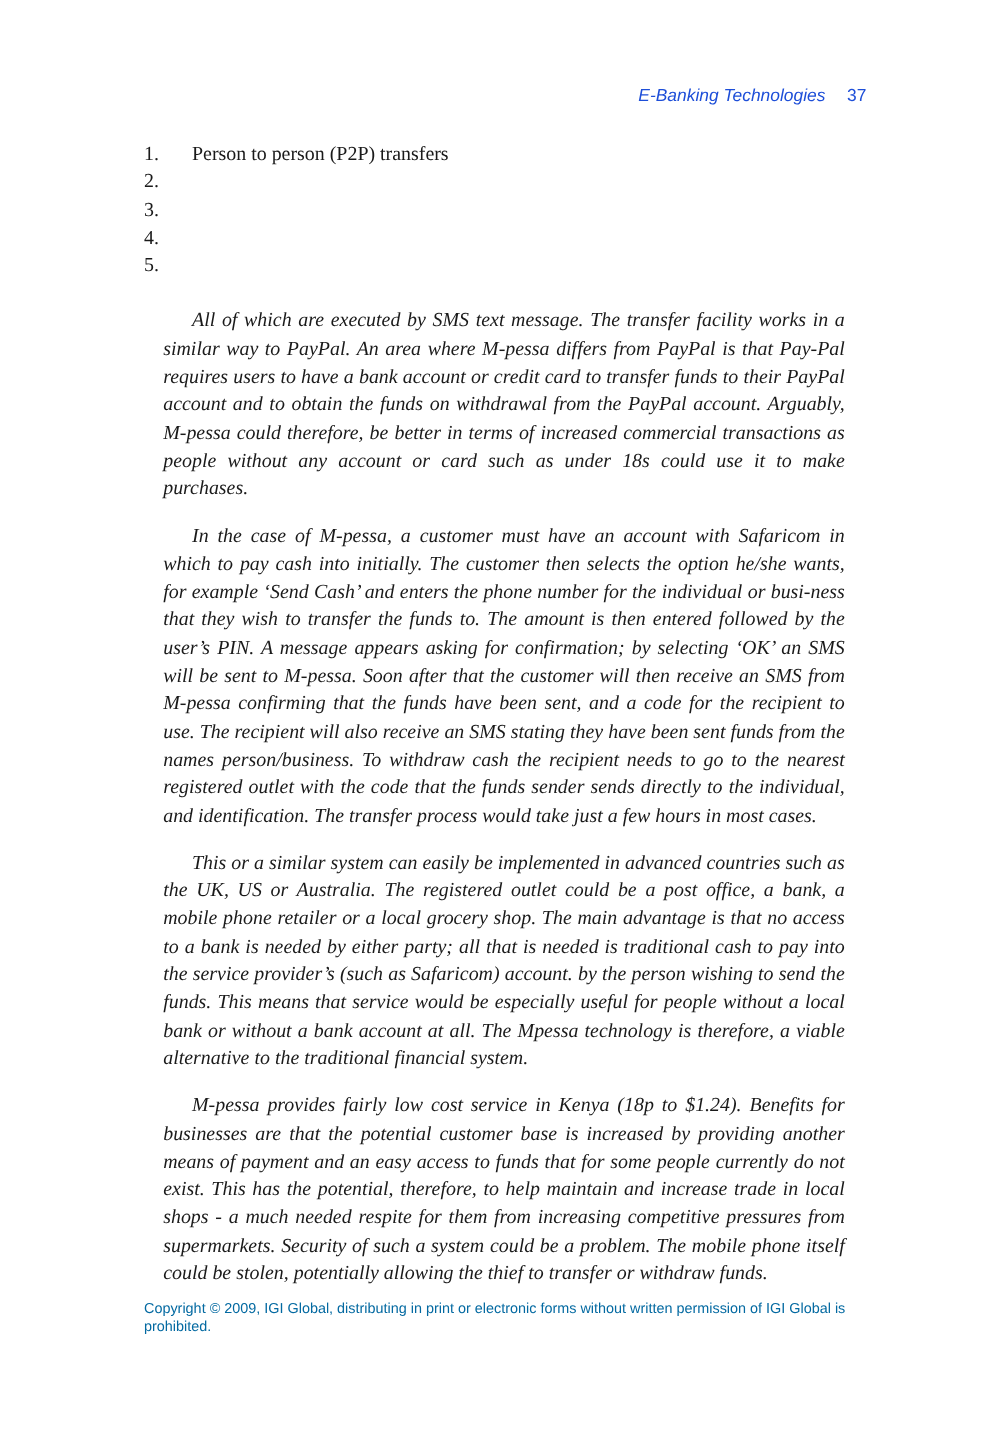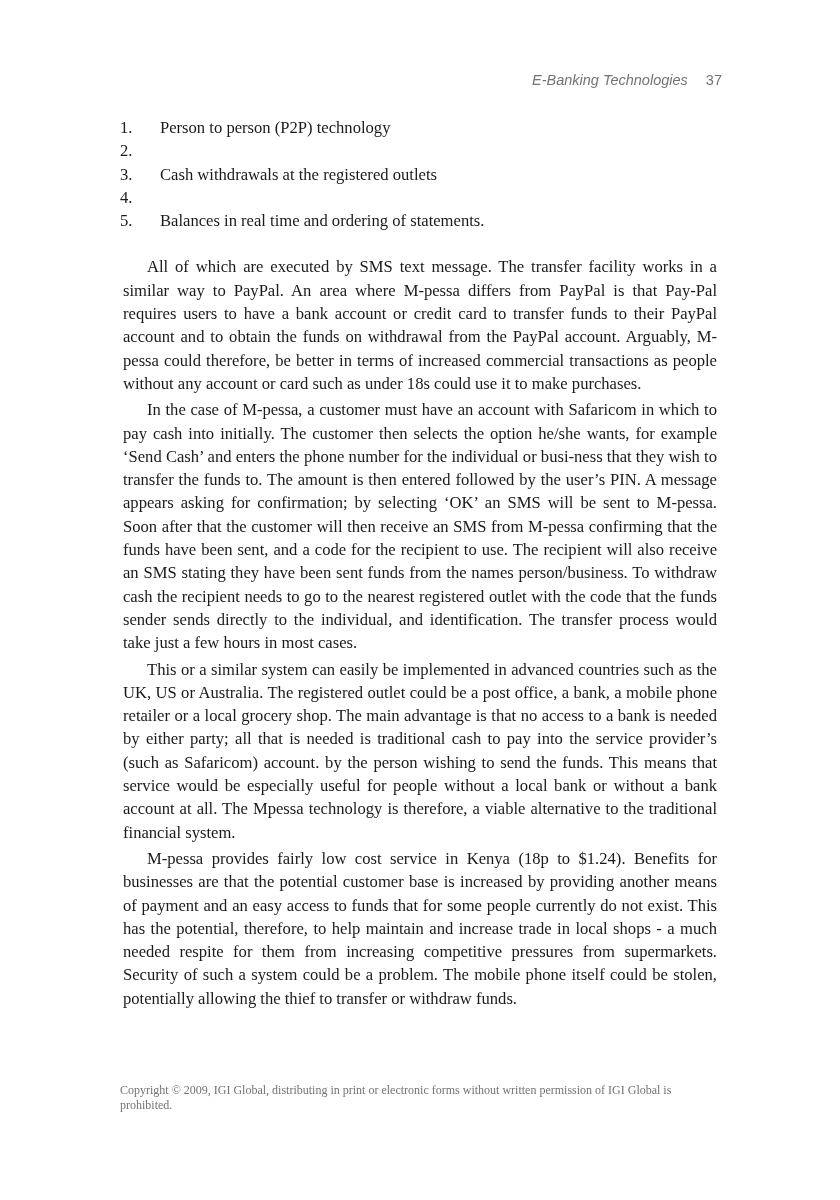--- a/index.html
+++ b/index.html
@@ -13,21 +13,21 @@
       position: relative;
       overflow: hidden;
       color: #1a1a1a;
     }
     .running-header {
       position: absolute;
       top: 72px;
       right: 118px;
       font-family: "Liberation Sans", sans-serif;
       font-size: 14.5px;
-      color: #737373;
+      color: #1d4ed8;
       white-space: nowrap;
     }
     .running-header .title {
       font-style: italic;
       margin-right: 14px;
     }
     .content {
       position: absolute;
       left: 120px;
       top: 116px;
@@ -43,62 +43,61 @@
     }
     ol.feature-list li {
       display: flex;
       white-space: nowrap;
     }
     ol.feature-list .num {
       width: 40px;
       flex: 0 0 40px;
     }
     p.para {
-      margin: 3px;
+      margin: 16px;
       text-align: justify;
       text-indent: 24px;
+      font-style: italic;
     }
     .footer {
       position: absolute;
       left: 120px;
       top: 1083px;
       width: 600px;
-      font-family: Liberation Serif, serif;
+      font-family: Liberation Sans, sans-serif;
       font-size: 12px;
       line-height: 15px;
-      color: #737373;
+      color: #0369a1;
     }
   </style>
 </head>
 <body>
 
 <div class="running-header">
   <span class="title">E-Banking Technologies</span>
   <span class="page-num">37</span>
 </div>
 
 <div class="content">
   <ol class="feature-list">
     <li>
       <span class="num">1.</span>
-      <span class="txt">Person to person (P2P) technology</span>
+      <span class="txt">Person to person (P2P) transfers</span>
     </li>
     <li>
       <span class="num">2.</span>
     </li>
     <li>
       <span class="num">3.</span>
-      <span class="txt">Cash withdrawals at the registered outlets</span>
     </li>
     <li>
       <span class="num">4.</span>
     </li>
     <li>
       <span class="num">5.</span>
-      <span class="txt">Balances in real time and ordering of statements.</span>
     </li>
   </ol>
 
   <p class="para">All of which are executed by SMS text message. The transfer facility works in a similar way to PayPal. An area where M-pessa differs from PayPal is that Pay-Pal requires users to have a bank account or credit card to transfer funds to their PayPal account and to obtain the funds on withdrawal from the PayPal account. Arguably, M-pessa could therefore, be better in terms of increased commercial transactions as people without any account or card such as under 18s could use it to make purchases.</p>
   <p class="para">In the case of M-pessa, a customer must have an account with Safaricom in which to pay cash into initially. The customer then selects the option he/she wants, for example ‘Send Cash’ and enters the phone number for the individual or busi-ness that they wish to transfer the funds to. The amount is then entered followed by the user’s PIN. A message appears asking for confirmation; by selecting ‘OK’ an SMS will be sent to M-pessa. Soon after that the customer will then receive an SMS from M-pessa confirming that the funds have been sent, and a code for the recipient to use. The recipient will also receive an SMS stating they have been sent funds from the names person/business. To withdraw cash the recipient needs to go to the nearest registered outlet with the code that the funds sender sends directly to the individual, and identification. The transfer process would take just a few hours in most cases.</p>
   <p class="para">This or a similar system can easily be implemented in advanced countries such as the UK, US or Australia. The registered outlet could be a post office, a bank, a mobile phone retailer or a local grocery shop. The main advantage is that no access to a bank is needed by either party; all that is needed is traditional cash to pay into the service provider’s (such as Safaricom) account. by the person wishing to send the funds. This means that service would be especially useful for people without a local bank or without a bank account at all. The Mpessa technology is therefore, a viable alternative to the traditional financial system.</p>
   <p class="para">M-pessa provides fairly low cost service in Kenya (18p to $1.24). Benefits for businesses are that the potential customer base is increased by providing another means of payment and an easy access to funds that for some people currently do not exist. This has the potential, therefore, to help maintain and increase trade in local shops - a much needed respite for them from increasing competitive pressures from supermarkets. Security of such a system could be a problem. The mobile phone itself could be stolen, potentially allowing the thief to transfer or withdraw funds.</p>
 </div>
 
 <div class="footer">Copyright © 2009, IGI Global, distributing in print or electronic forms without written permission of IGI Global is prohibited.</div>

